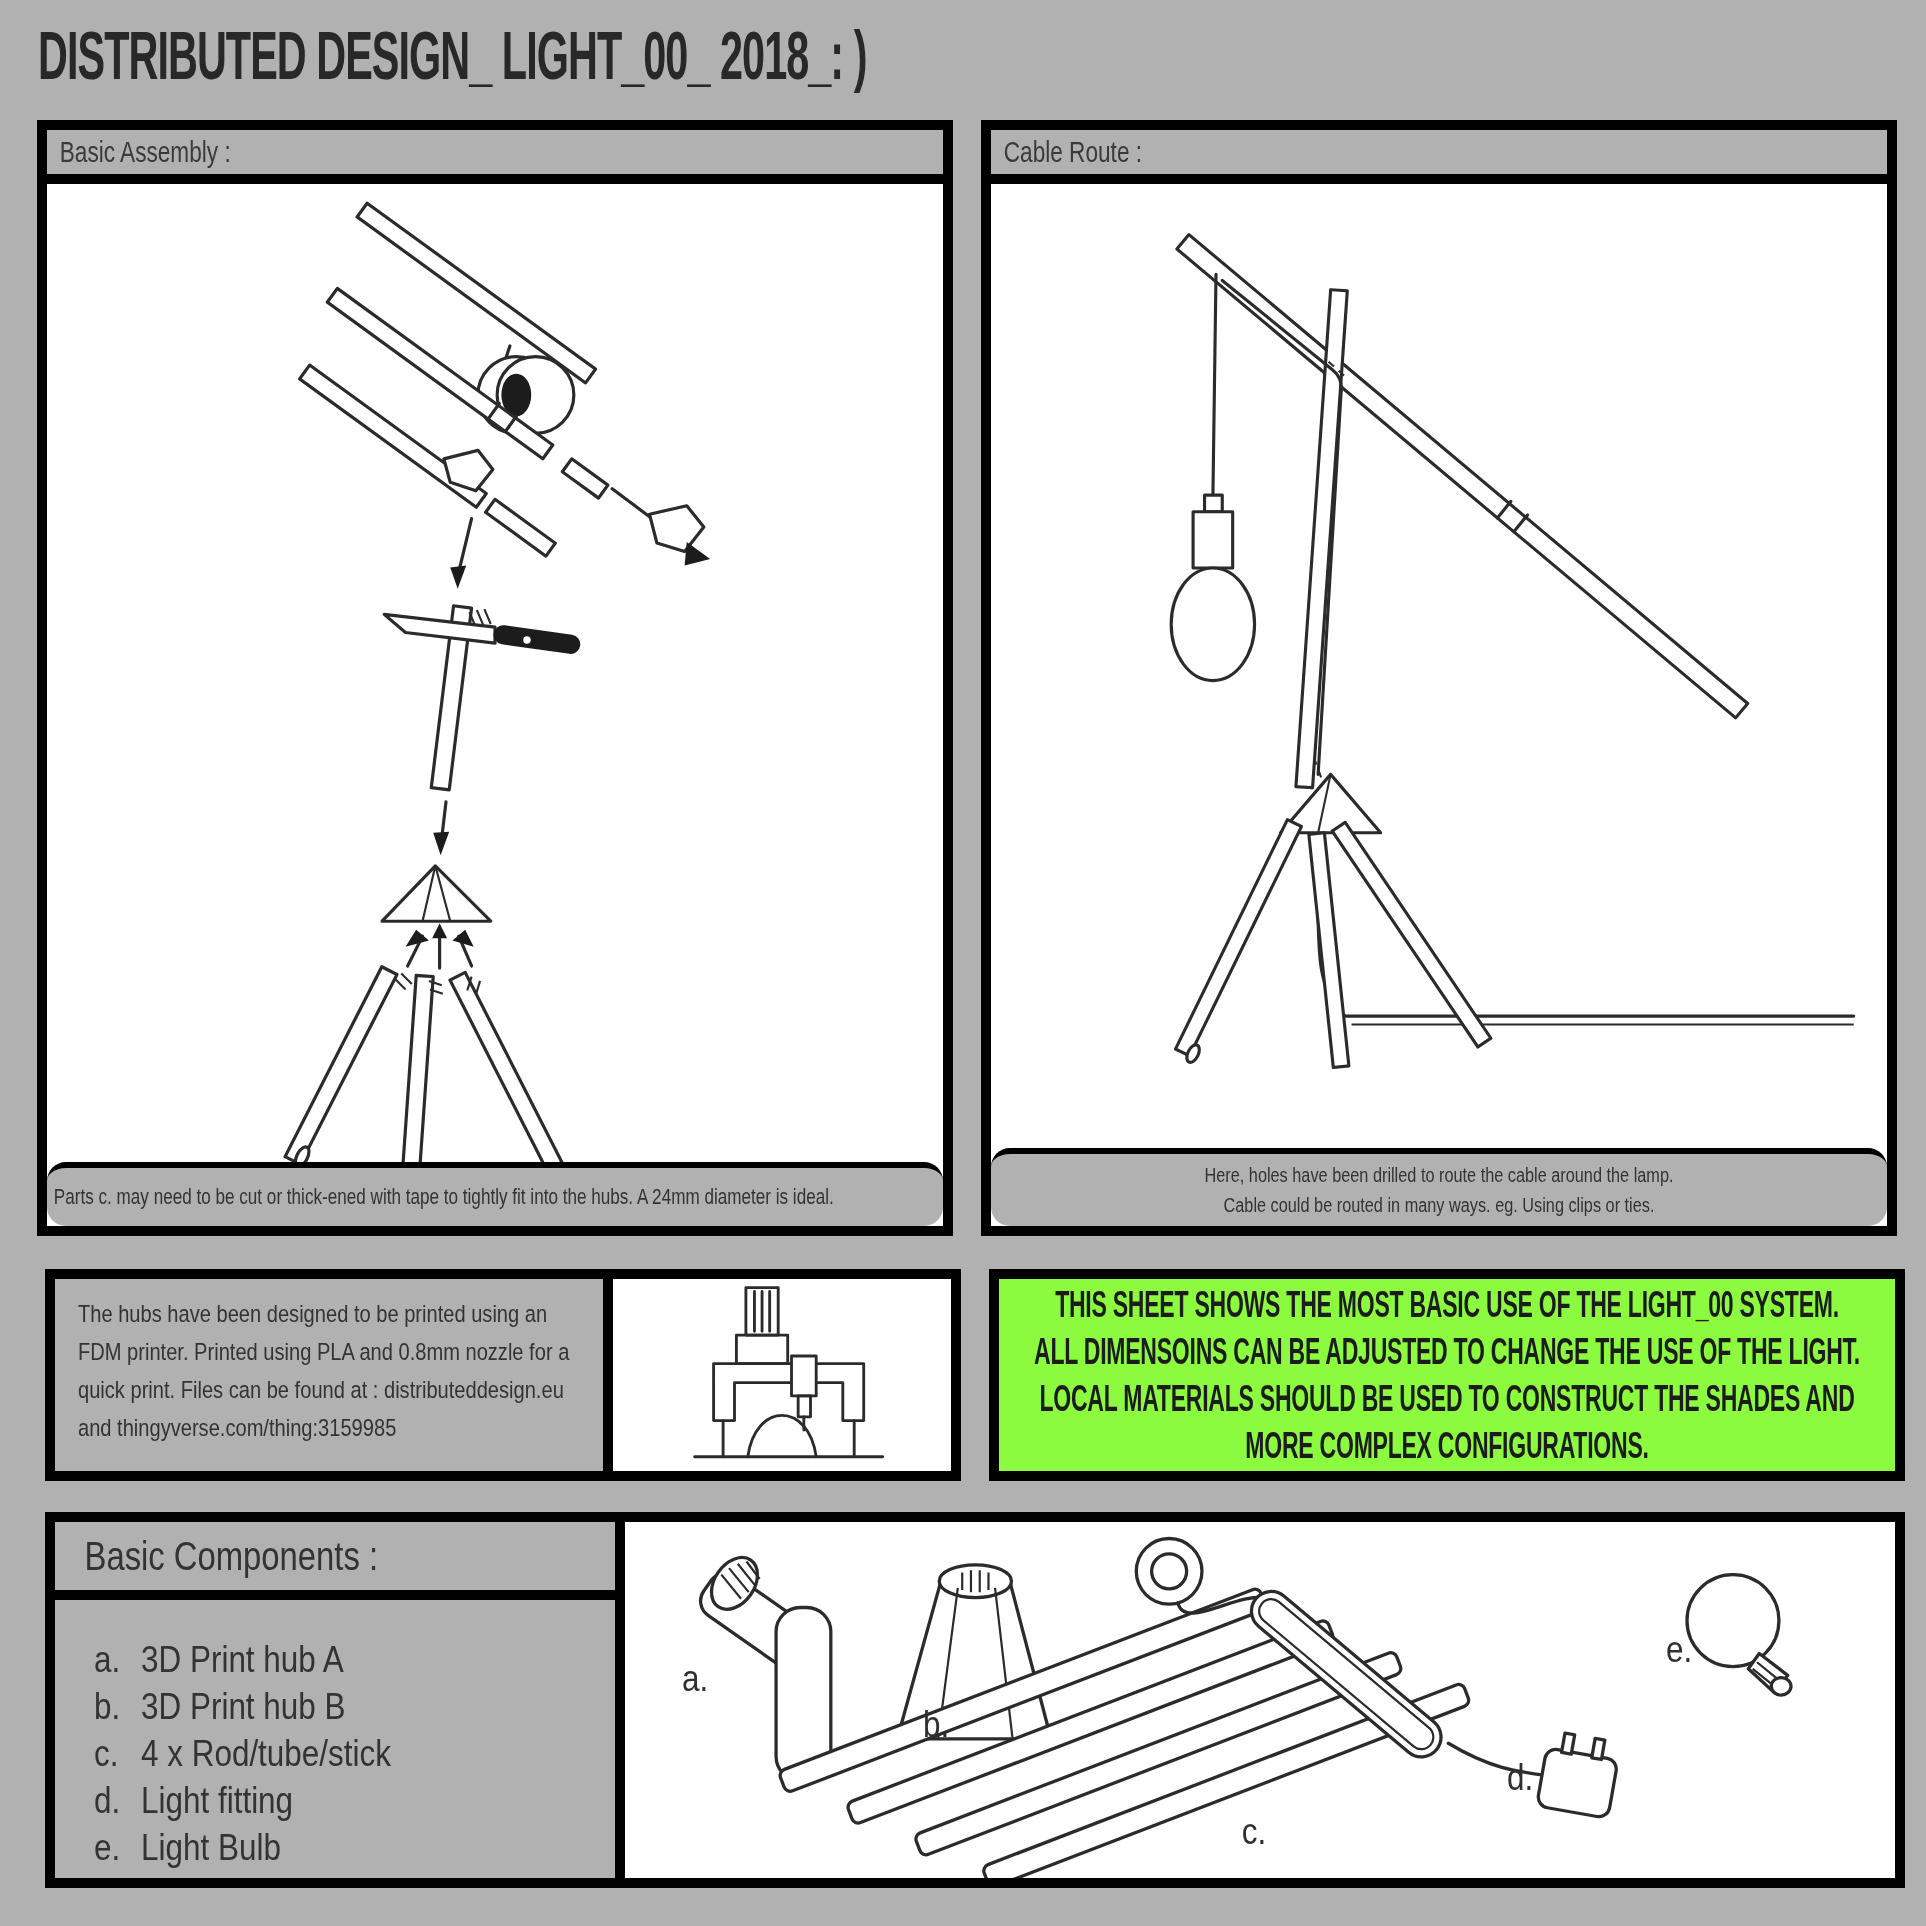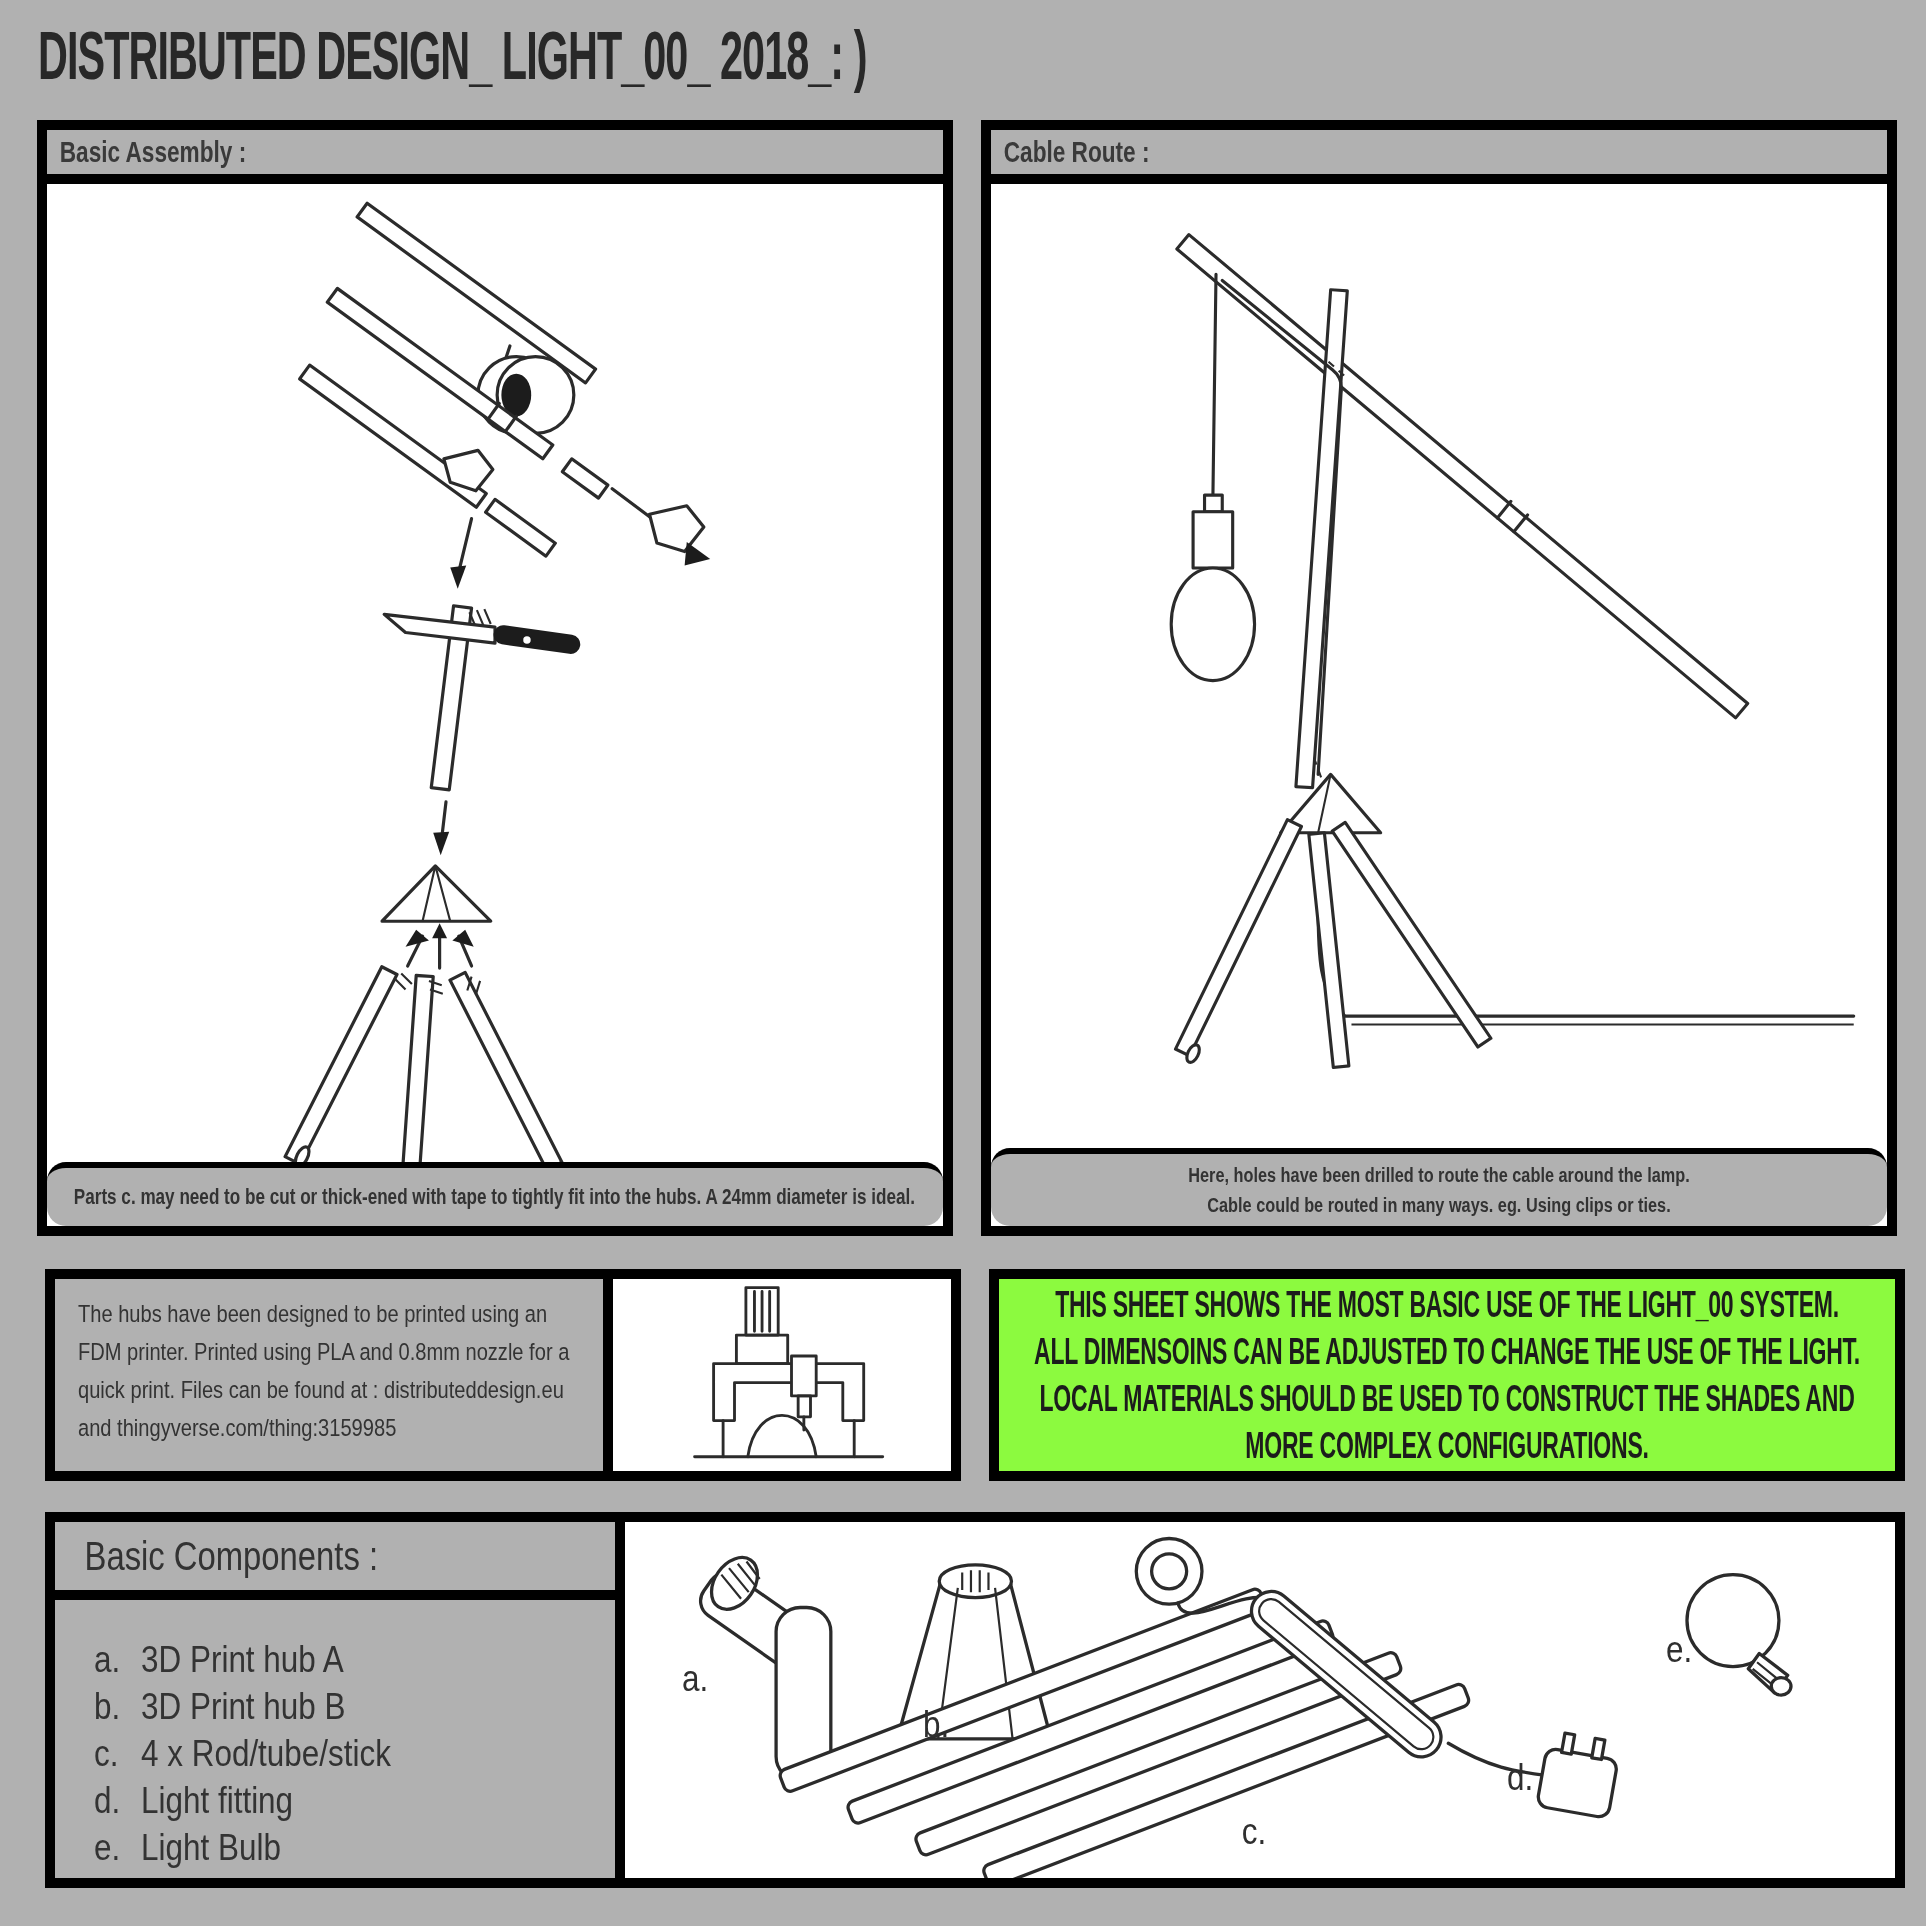--- a/index.html
+++ b/index.html
@@ -13,41 +13,41 @@
   }
   .title {
     position: absolute; left: 38px; top: 15.5px;
     font-size: 69px; font-weight: bold; letter-spacing: -1.6px;
     color: #282828; white-space: nowrap;
     transform: scaleX(.60); transform-origin: 0 50%;
   }
   .panel {
     position: absolute; background: #fff;
     border: 10px solid #000;
-    display: flex; flex-direction: column; font-weight: bold;
+    display: flex; flex-direction: column;
   }
   .panel-header {
     background: #b1b1b1; border-bottom: 10px solid #000;
     height: 54px; flex: 0 0 54px;
     display: flex; align-items: center;
   }
   .panel-header .hd-text {
     font-size: 29px; color: #3a3a3a; white-space: nowrap;
     padding-left: 16.3px;
     transform: scaleX(.78); transform-origin: 0 50%;
   }
   .panel-body { flex: 1 1 auto; position: relative; background: #fff; overflow: hidden; }
   .panel-body svg { position: absolute; inset: 0; width: 100%; height: 100%; }
   .panel-caption {
     background: #b1b1b1; border-top: 6.2px solid #000;
     display: flex; flex-direction: column; justify-content: center;
     position: relative;
     border-radius: 19px;
   }
-  .cap-left { flex: 0 0 64px; padding-left: 20px; }
+  .cap-left { flex: 0 0 64px; }
   .cap-left .cap-text {
     font-size: 21.4px; color: #333; white-space: nowrap;
     padding-left: 8.5px;
     transform: scaleX(.80); transform-origin: 0 50%;
   }
   .cap-right { flex: 0 0 78px; }
   .cap-center-line {
     position: relative; left: 50%; width: 1126px; margin-left: -563px;
     text-align: center; font-size: 19.4px; color: #333; line-height: 30px;
     transform: scaleX(.84); transform-origin: 50% 50%;

